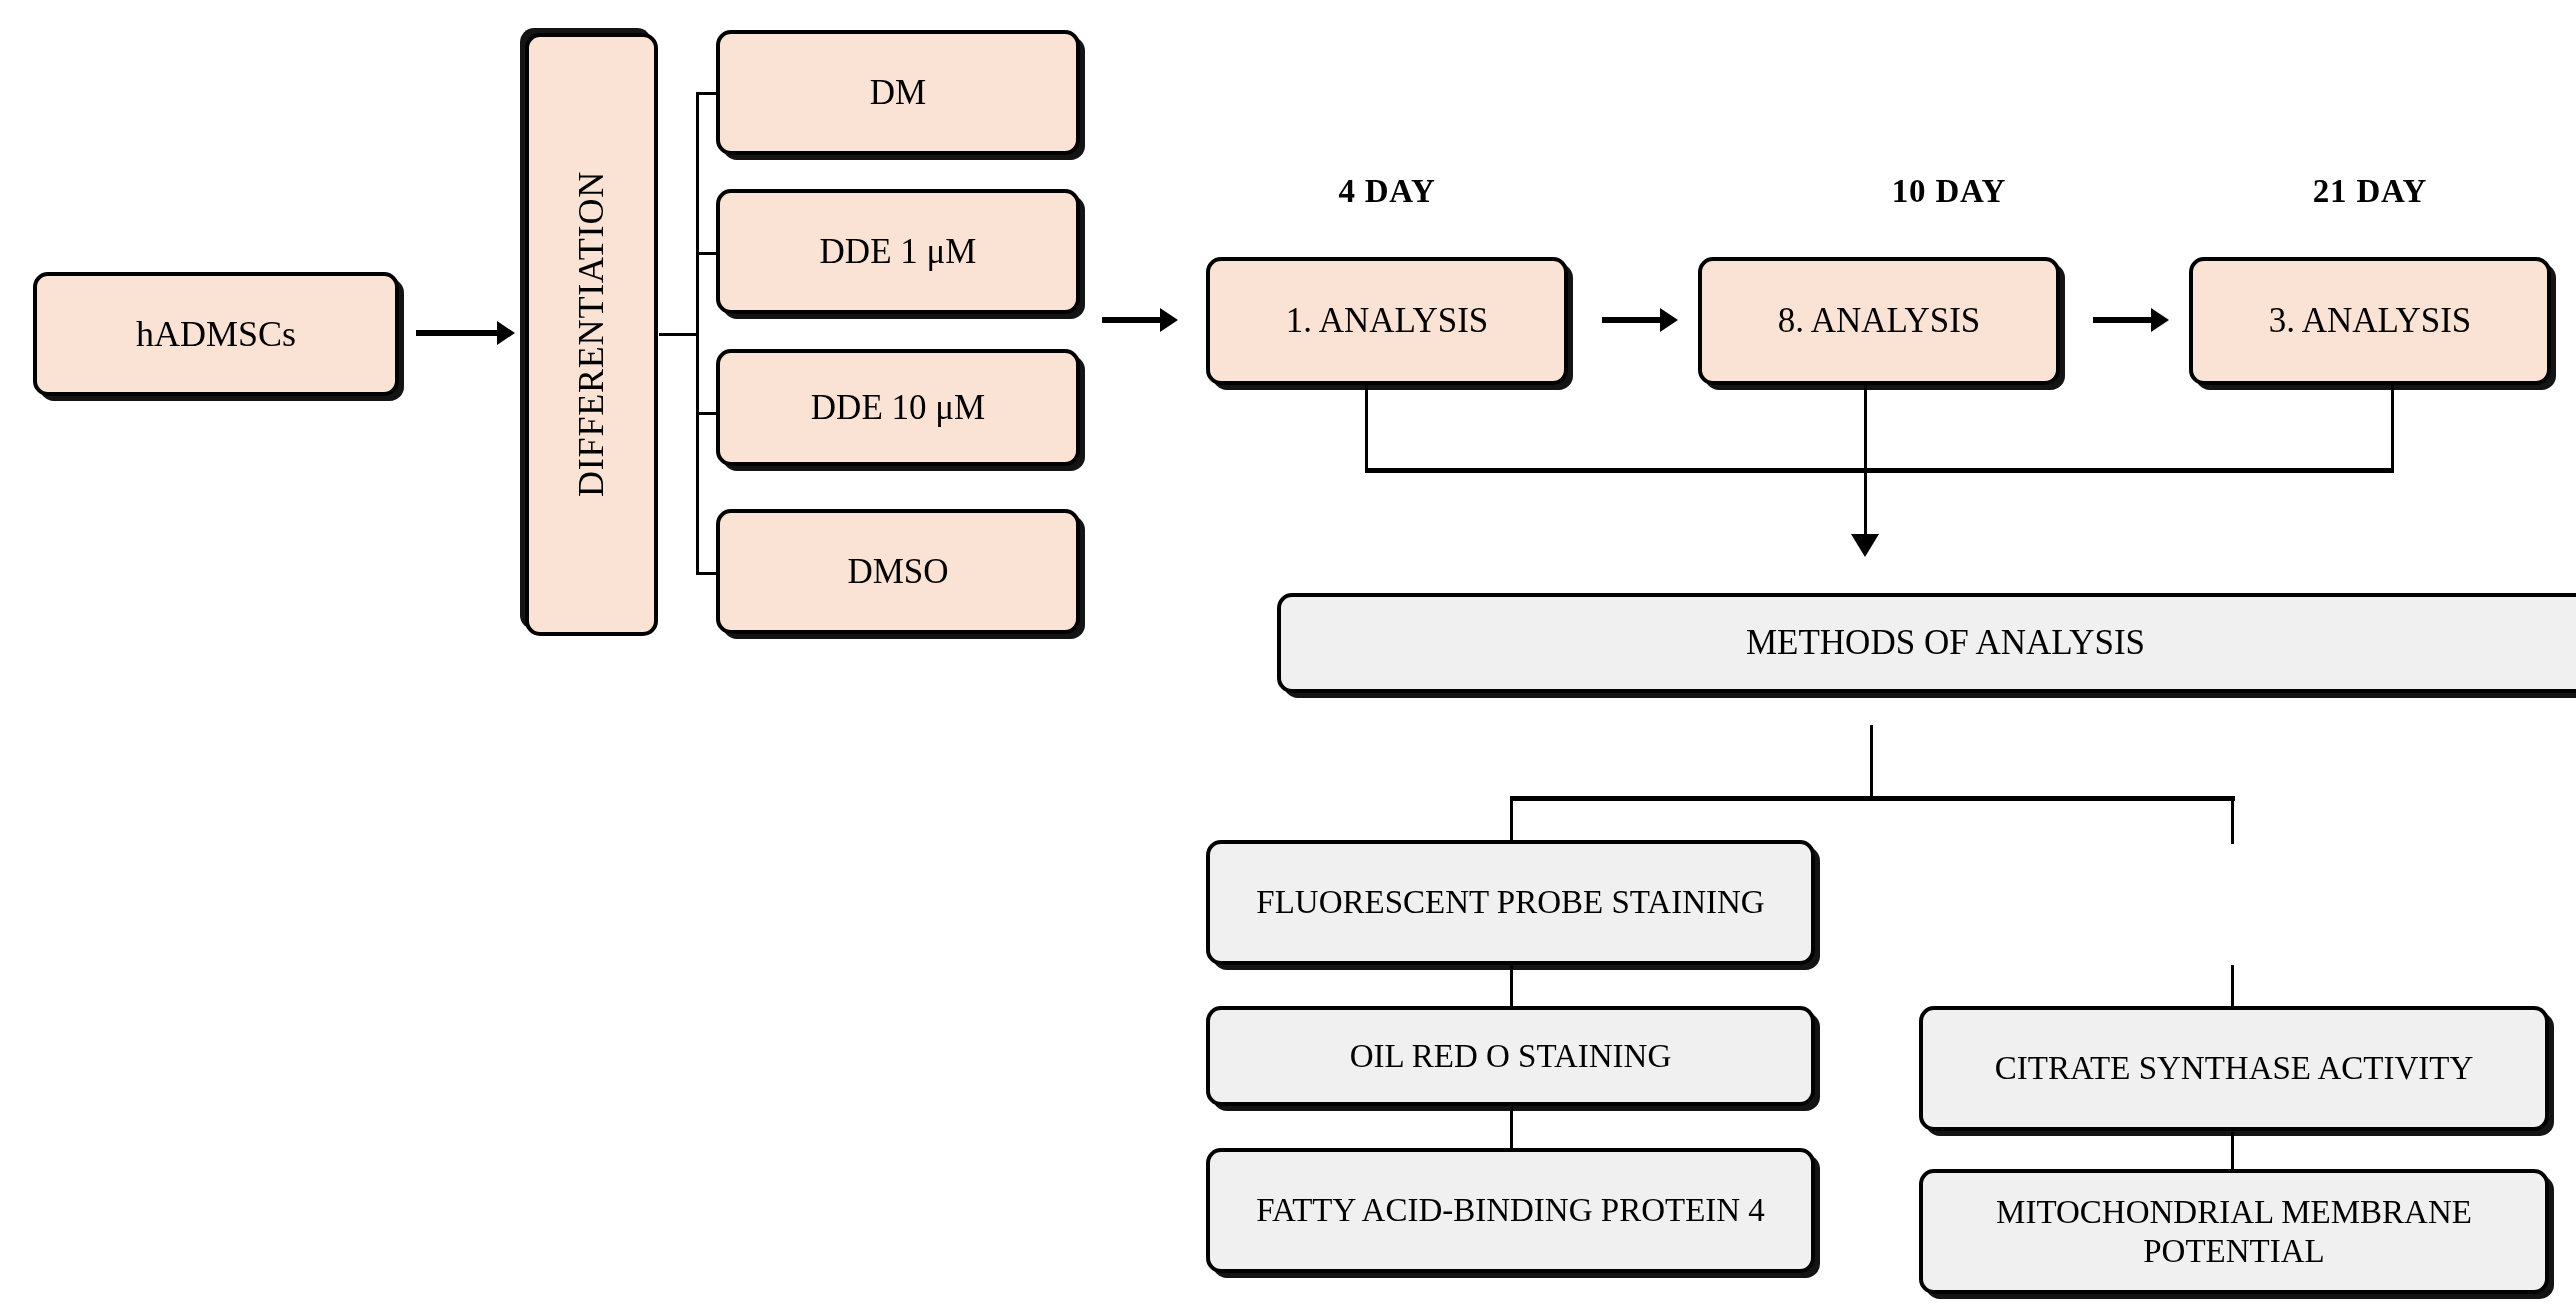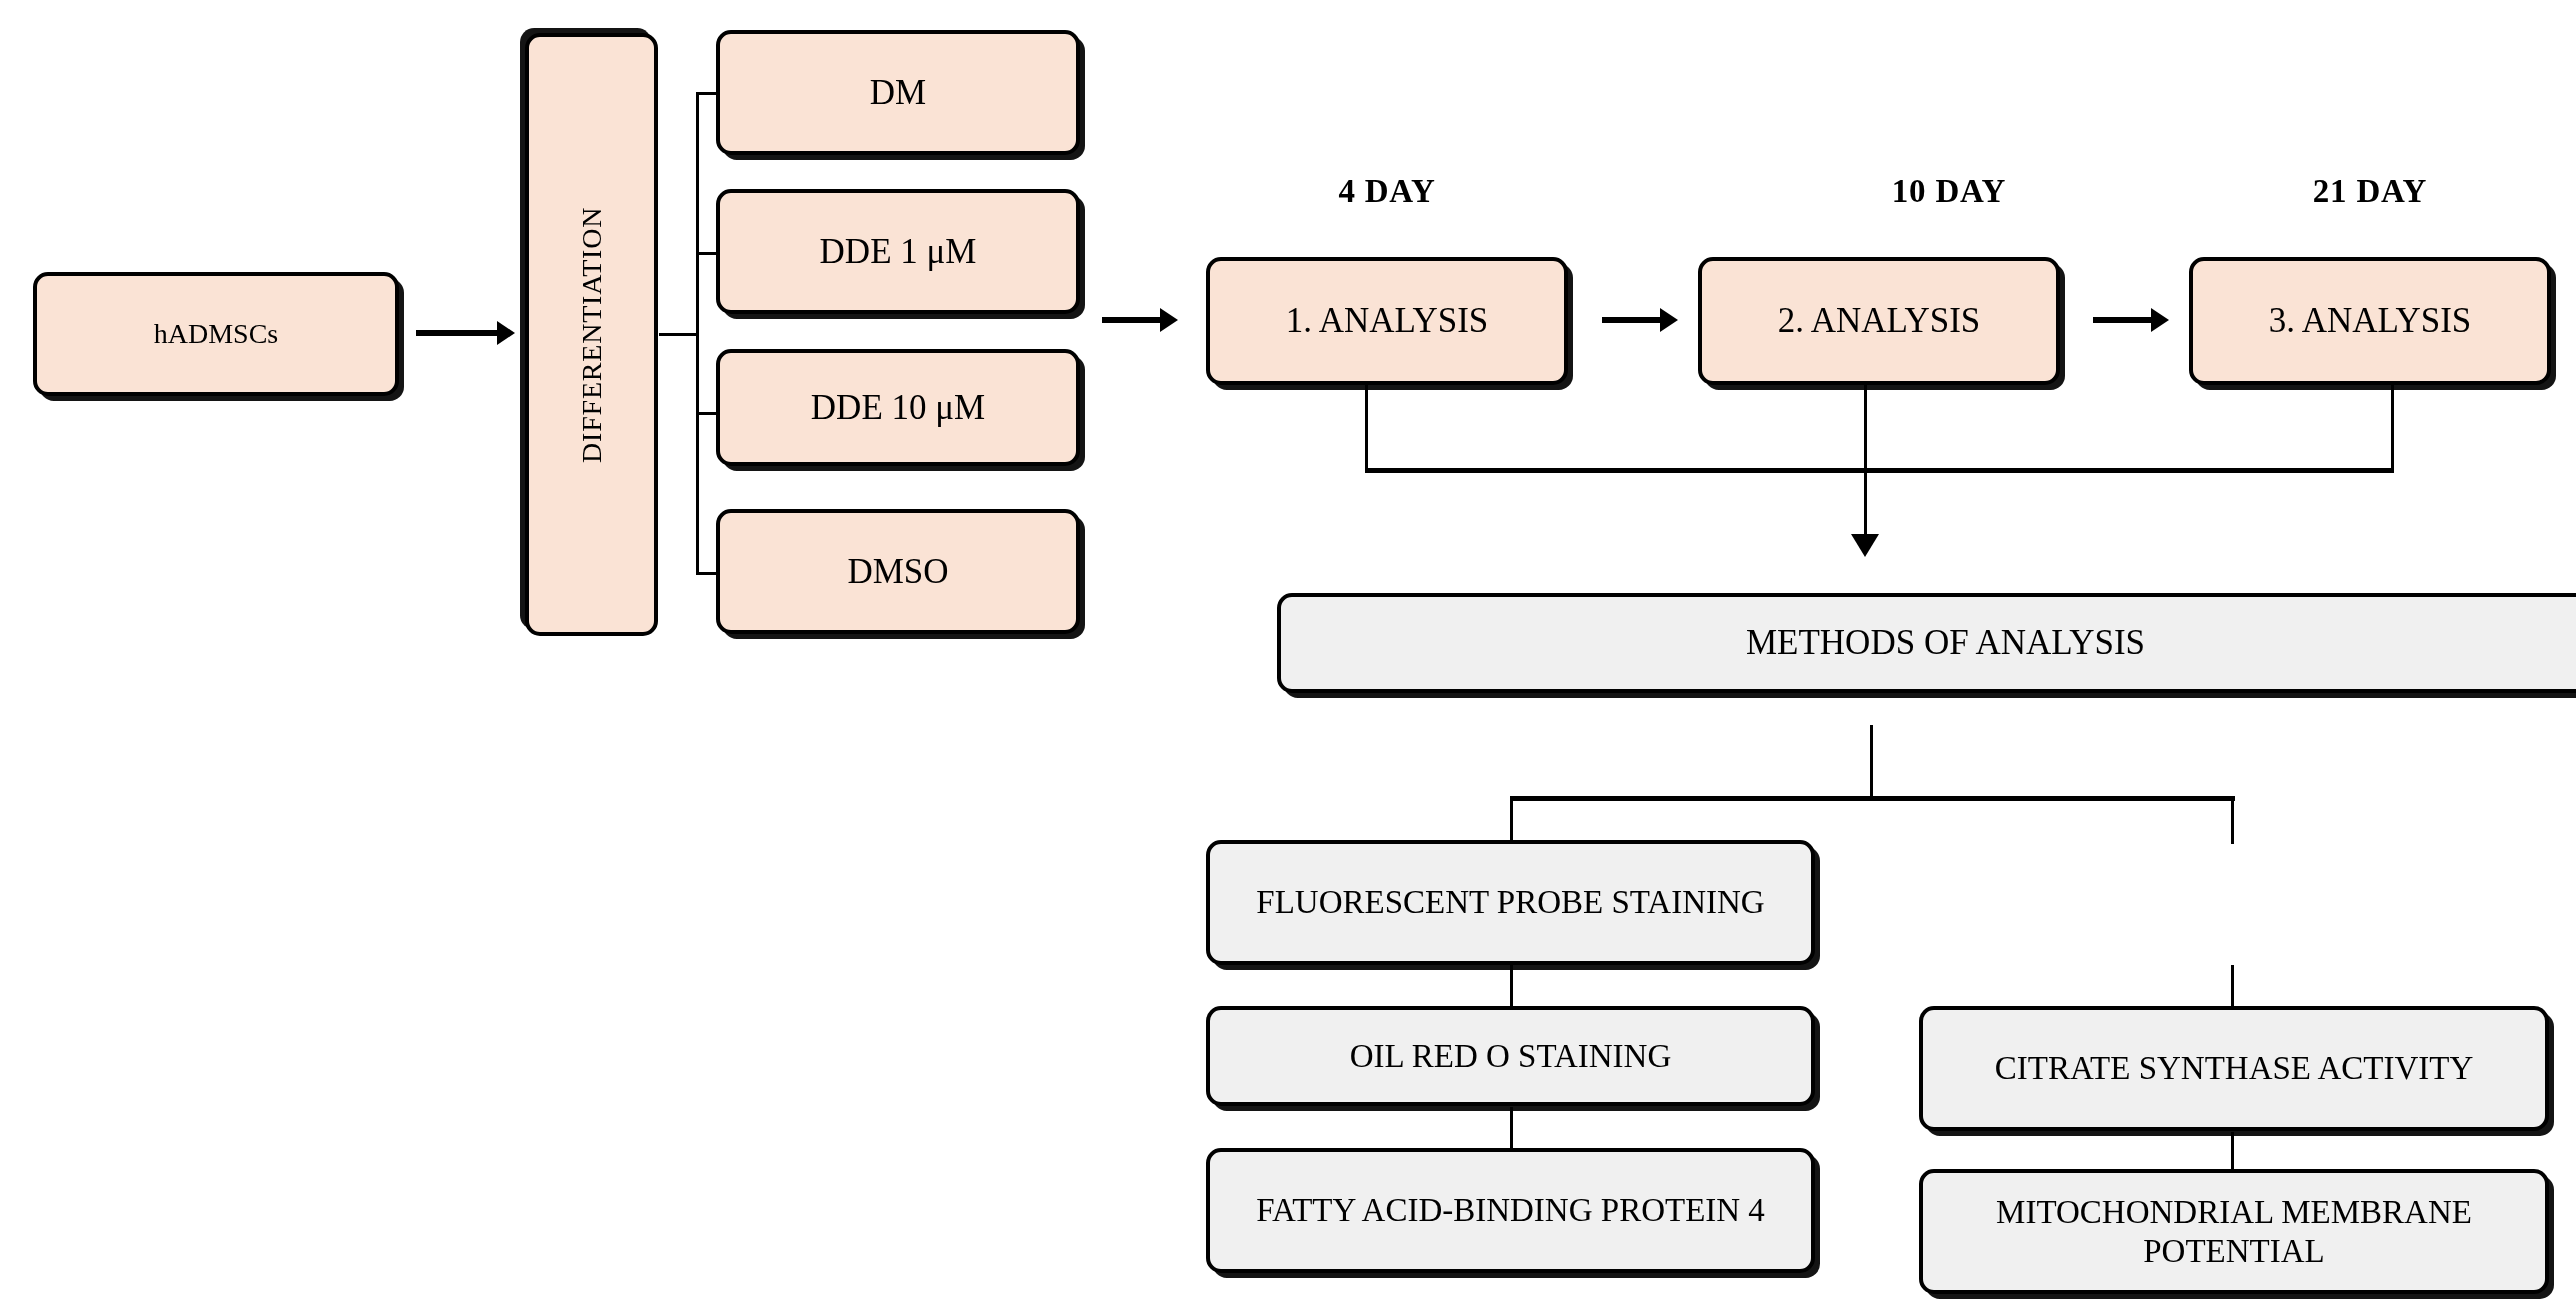--- a/index.html
+++ b/index.html
@@ -9,21 +9,21 @@
 
   
   .box{position:absolute;box-sizing:border-box;
        border:4.1px solid #000;border-radius:15px;
        display:flex;align-items:center;justify-content:center;
        text-align:center;line-height:1.18;
        box-shadow:5.8px 5.8px 0 -0.8px rgba(0,0,0,0.92);}
   .peach{background:#FAE3D5;}
   .gray{background:#F0F0F0;}
 
-  .t-xl{font-size:28px;}
+  .t-xl{font-size:36px;}
   .t-lg{font-size:35px;}
   .t-md{font-size:33px;}
 
   
   #diffBox{writing-mode:vertical-rl;transform:rotate(180deg);
            letter-spacing:0.8px;}
 
   
   .day-label{position:absolute;font-weight:bold;font-size:33px;
              text-align:center;letter-spacing:0.8px;}
@@ -74,21 +74,21 @@
   <div class="box peach t-lg" style="left:716px;top:349px;width:364px;height:117px;">DDE 10 μM</div>
 
   <div class="box peach t-lg" style="left:716px;top:509px;width:364px;height:125px;">DMSO</div>
 
   <div class="arrow-r" style="left:1102px;top:317px;width:59px;"></div>
 
   <div class="day-label" style="left:1206px;top:173px;width:362px;">4 DAY</div>
   <div class="box peach t-lg" style="left:1206px;top:257px;width:362px;height:128px;text-align:right;">1. ANALYSIS</div>
 
   <div class="day-label" style="left:1768px;top:173px;width:362px;">10 DAY</div>
-  <div class="box peach t-lg" style="left:1698px;top:257px;width:362px;height:128px;">2. ANALYSIS</div>
+  <div class="box peach t-lg" style="left:1698px;top:257px;width:362px;height:128px;">8. ANALYSIS</div>
 
   <div class="day-label" style="left:2189px;top:173px;width:362px;">21 DAY</div>
   <div class="box peach t-lg" style="left:2189px;top:257px;width:362px;height:128px;">3. ANALYSIS</div>
 
   <div class="arrow-r" style="left:1602px;top:317px;width:59px;"></div>
   <div class="arrow-r" style="left:2093px;top:317px;width:59px;"></div>
 
   <div class="ln-v" style="left:1365px;top:385px;height:86px;"></div>
   <div class="ln-v" style="left:1864px;top:385px;height:86px;"></div>
   <div class="ln-v" style="left:2391px;top:385px;height:86px;"></div>

